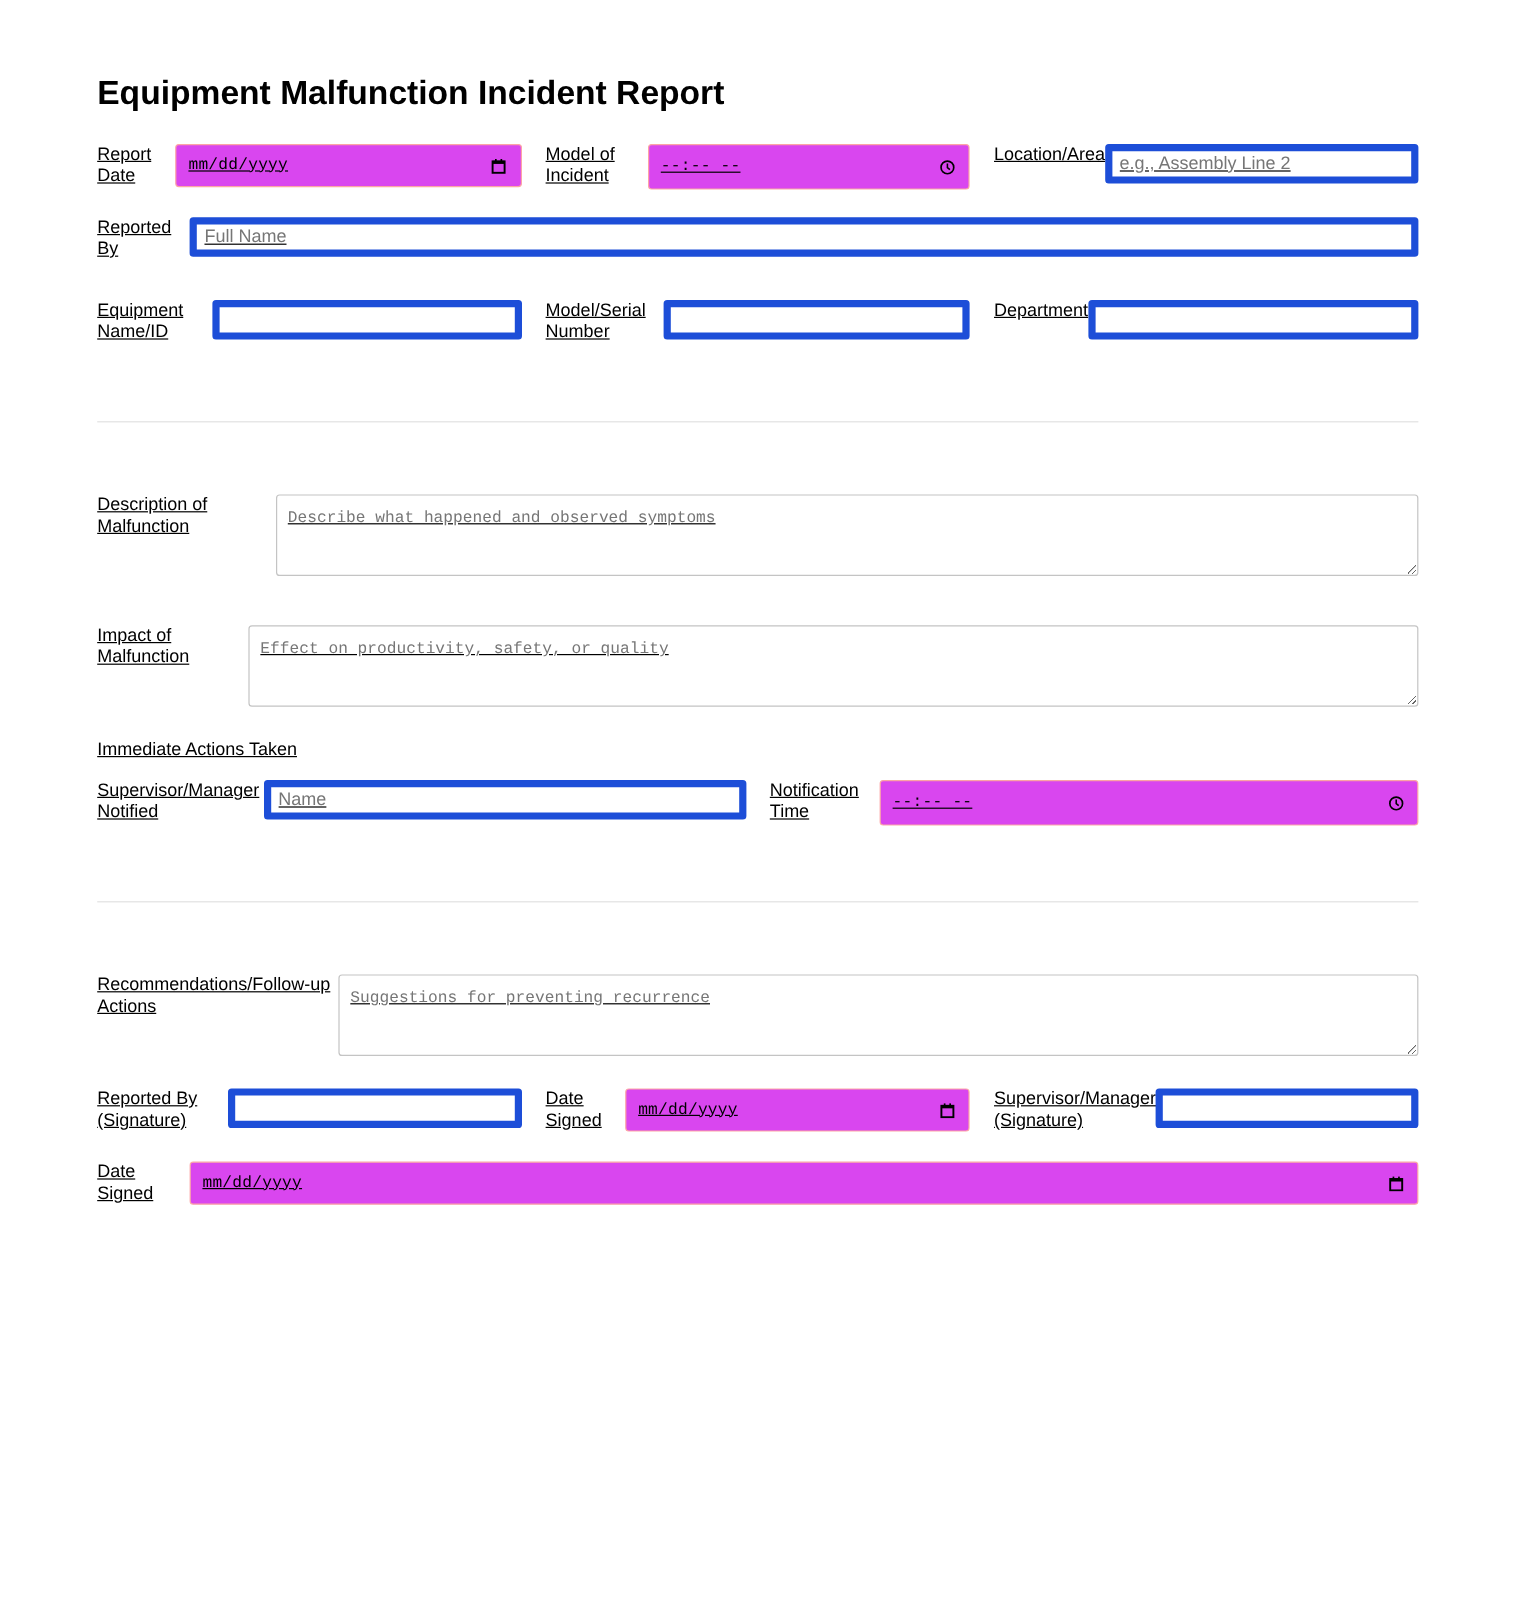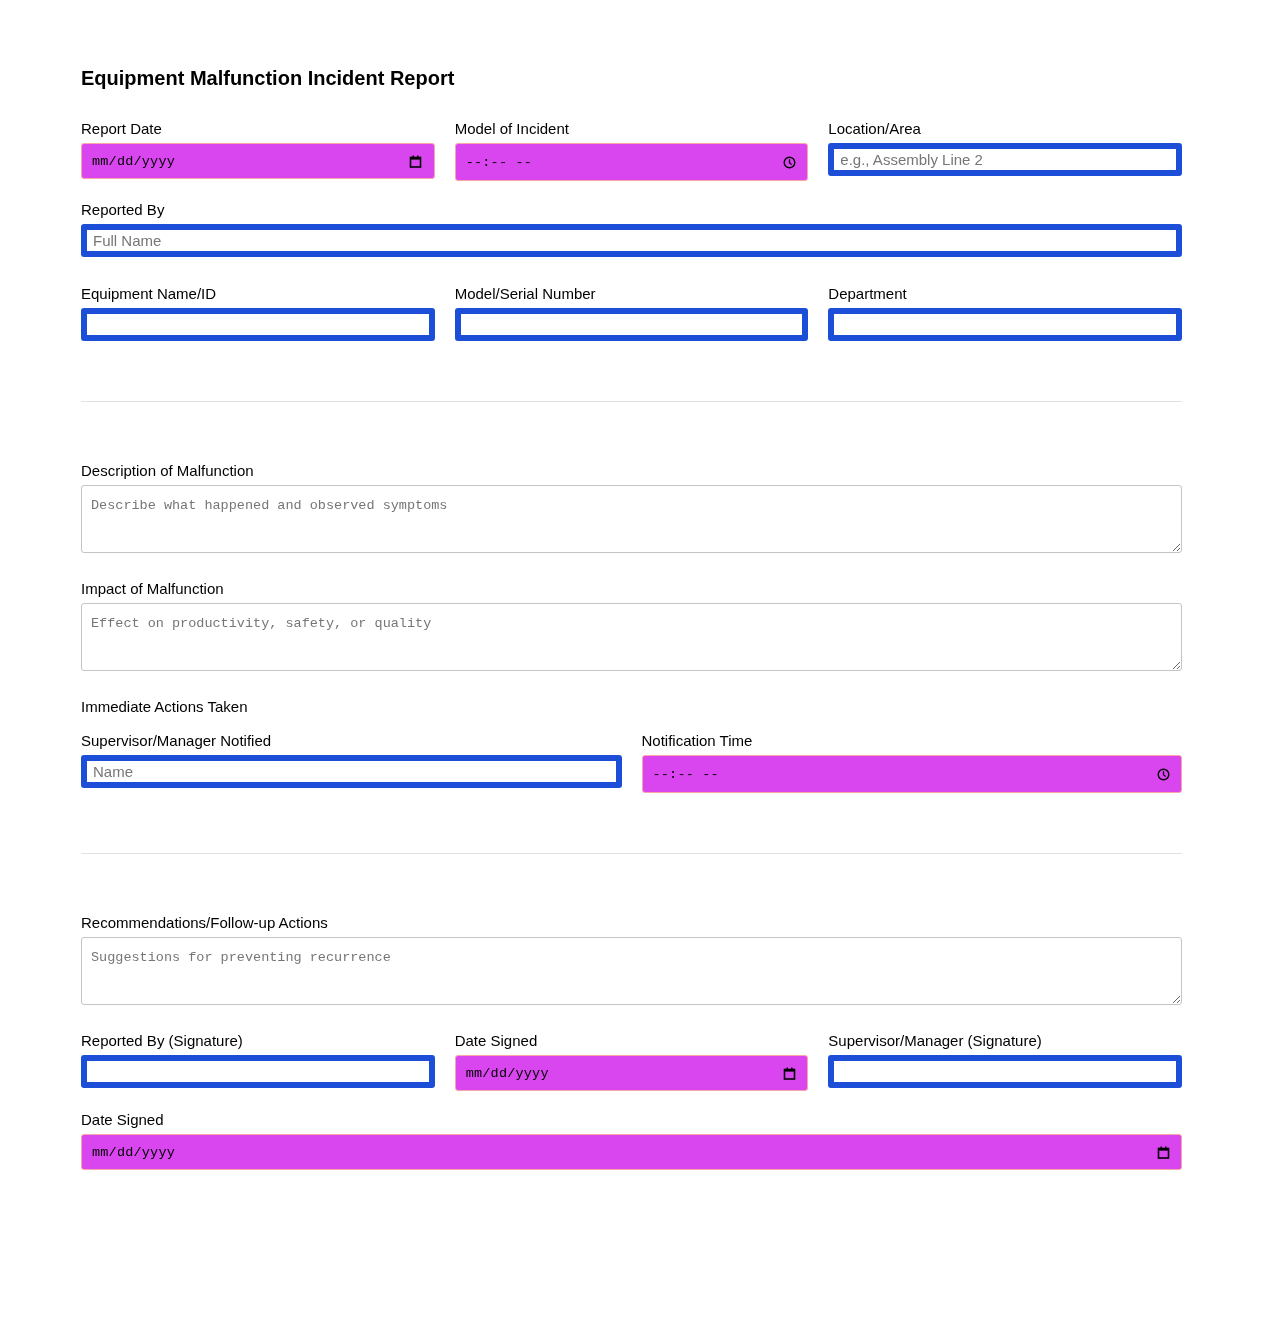--- a/index.html
+++ b/index.html
@@ -11,28 +11,28 @@
     min-height: 1331px;
   }
   .container {
     position: relative;
     margin-left: 81px;
     width: 1101px;
     padding-top: 56px;
   }
   h1 {
     font-family: "Liberation Sans", sans-serif;
-    font-size: 20px;
+    font-size: 28px;
     font-weight: bold;
     margin: 0 0 20px 0;
     line-height: 44px;
     letter-spacing: 0px;
   }
   .row { display: flex; gap: 20px; }
-  .field { flex: 1; display: flex; flex-direction: column; min-width: 0; }
+  .field { flex: 1; display: flex; flex-direction: row; min-width: 0; text-decoration: underline; }
   label.lbl {
     font-size: 15px;
     line-height: 18px;
     margin-bottom: 5px;
     display: block;
   }
   .box {
     border: 1px solid #fca5a5;
     border-radius: 3px;
     background: #d946ef;
@@ -144,21 +144,21 @@
     </div>
   </div>
 
   <hr class="sep" style="margin-top:60px;">
 
   <div style="margin-top:60px;" class="field">
     <label class="lbl">Description of Malfunction</label>
     <textarea class="ta" placeholder="Describe what happened and observed symptoms" style=""></textarea>
   </div>
 
-  <div style="margin-top:27px;" class="field">
+  <div style="margin-top:41px;" class="field">
     <label class="lbl">Impact of Malfunction</label>
     <textarea class="ta" placeholder="Effect on productivity, safety, or quality" style=""></textarea>
   </div>
 
   <div style="margin-top:27px;" class="field">
     <label class="lbl">Immediate Actions Taken</label>
   </div>
 
   <div class="row" style="margin-top:11px;">
     <div class="field">

